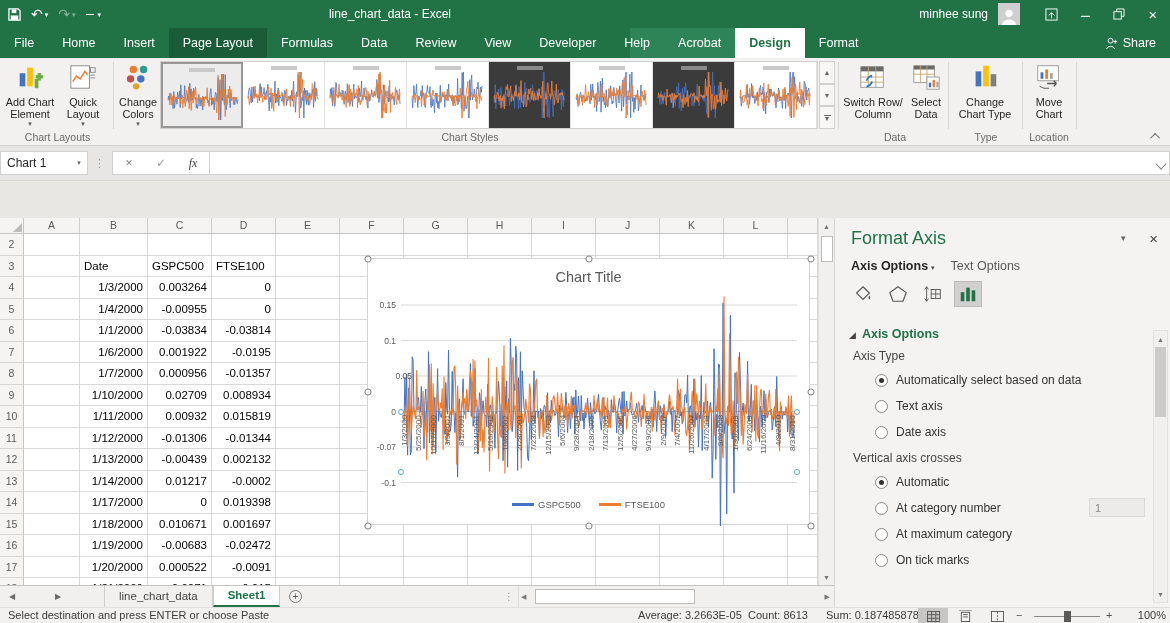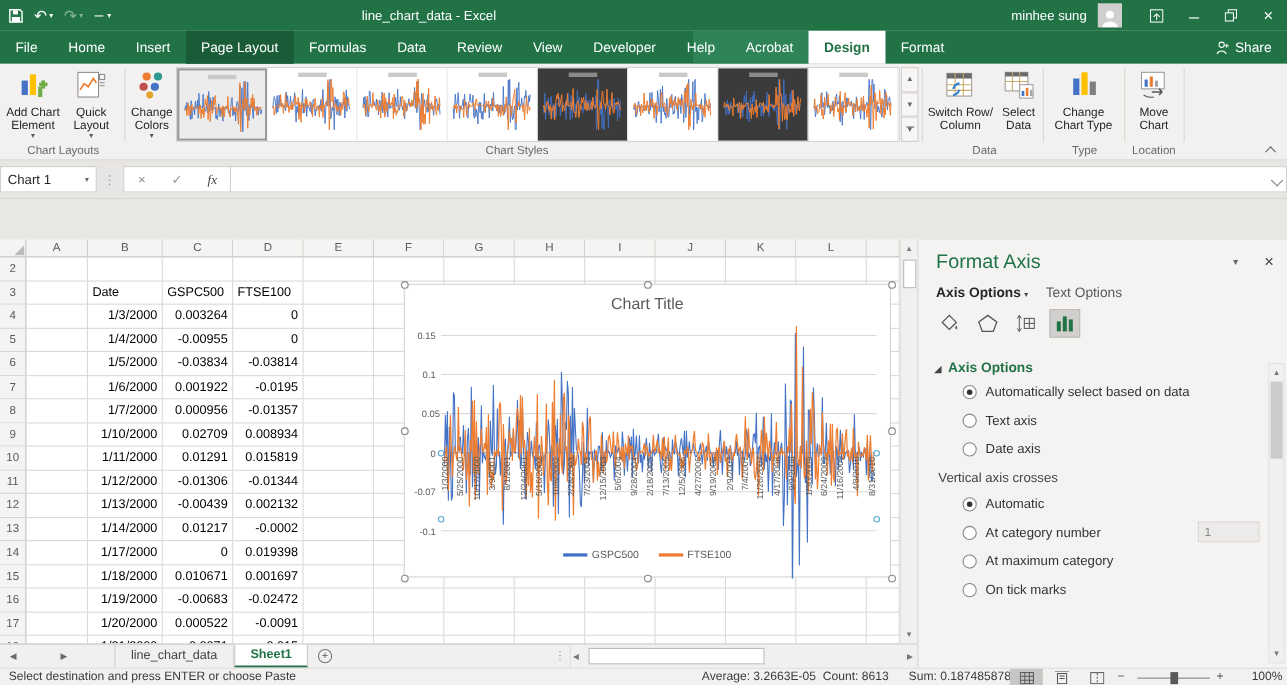--- a/index.html
+++ b/index.html
@@ -484,21 +484,21 @@
               <div class="cell" style="width: 64px;"></div>
               <div class="cell" style="width: 64px;"></div>
               <div class="cell" style="width: 64px;"></div>
               <div class="cell" style="width: 64px;"></div>
               <div class="cell" style="width: 64px;"></div>
               <div class="cell" style="width: 30px;"></div>
             </div>
             <div class="grid-row">
               <div class="rownum">6</div>
               <div class="cell" style="width: 56px;"></div>
-              <div class="cell num" style="width: 68px;">1/5/2000</div>
+              <div class="cell num" style="width: 68px;">1/1/2000</div>
               <div class="cell num" style="width: 64px;">-0.03834</div>
               <div class="cell num" style="width: 64px;">-0.03814</div>
               <div class="cell" style="width: 64px;"></div>
               <div class="cell" style="width: 64px;"></div>
               <div class="cell" style="width: 64px;"></div>
               <div class="cell" style="width: 64px;"></div>
               <div class="cell" style="width: 64px;"></div>
               <div class="cell" style="width: 64px;"></div>
               <div class="cell" style="width: 64px;"></div>
               <div class="cell" style="width: 64px;"></div>
@@ -549,21 +549,21 @@
               <div class="cell" style="width: 64px;"></div>
               <div class="cell" style="width: 64px;"></div>
               <div class="cell" style="width: 64px;"></div>
               <div class="cell" style="width: 64px;"></div>
               <div class="cell" style="width: 30px;"></div>
             </div>
             <div class="grid-row">
               <div class="rownum">10</div>
               <div class="cell" style="width: 56px;"></div>
               <div class="cell num" style="width: 68px;">1/11/2000</div>
-              <div class="cell num" style="width: 64px;">0.01291</div>
+              <div class="cell num" style="width: 64px;">0.00932</div>
               <div class="cell num" style="width: 64px;">0.015819</div>
               <div class="cell" style="width: 64px;"></div>
               <div class="cell" style="width: 64px;"></div>
               <div class="cell" style="width: 64px;"></div>
               <div class="cell" style="width: 64px;"></div>
               <div class="cell" style="width: 64px;"></div>
               <div class="cell" style="width: 64px;"></div>
               <div class="cell" style="width: 64px;"></div>
               <div class="cell" style="width: 64px;"></div>
               <div class="cell" style="width: 30px;"></div>
@@ -712,21 +712,21 @@
               <line x1="33" x2="429" y1="117" y2="117" stroke="#D9D9D9"></line>
               <line x1="33" x2="429" y1="152.5" y2="152.5" stroke="#BFBFBF"></line>
               <line x1="33" x2="429" y1="188" y2="188" stroke="#D9D9D9"></line>
               <line x1="33" x2="429" y1="223.5" y2="223.5" stroke="#D9D9D9"></line>
               <polyline points="36.0,163.3 36.9,118.4 37.8,150.3 38.7,114.9 39.6,196.2 40.5,128.9 41.5,155.6 42.4,196.1 43.3,192.3 44.2,97.8 45.1,100.8 46.0,152.0 46.9,153.3 47.8,151.7 48.7,150.4 49.6,138.9 50.5,138.6 51.5,154.0 52.4,152.9 53.3,127.5 54.2,155.9 55.1,152.8 56.0,189.7 56.9,141.4 57.8,130.0 58.7,156.1 59.6,173.1 60.5,92.7 61.5,184.0 62.4,153.3 63.3,153.3 64.2,187.7 65.1,186.4 66.0,149.6 66.9,138.4 67.8,193.0 68.7,150.2 69.6,109.6 70.5,162.3 71.5,150.7 72.4,156.3 73.3,158.5 74.2,152.3 75.1,144.9 76.0,158.6 76.9,175.6 77.8,123.6 78.7,149.7 79.6,155.2 80.5,91.0 81.5,152.7 82.4,172.4 83.3,163.1 84.2,112.3 85.1,150.8 86.0,152.6 86.9,173.5 87.8,153.7 88.7,173.1 89.6,218.1 90.5,146.0 91.5,139.9 92.4,179.7 93.3,151.7 94.2,141.7 95.1,119.8 96.0,155.6 96.9,154.4 97.8,149.1 98.7,131.3 99.6,152.4 100.5,152.8 101.5,138.0 102.4,104.5 103.3,157.4 104.2,122.9 105.1,167.2 106.0,160.3 106.9,109.3 107.8,145.5 108.7,166.5 109.6,194.9 110.5,159.0 111.5,133.7 112.4,141.5 113.3,166.7 114.2,152.4 115.1,141.7 116.0,154.0 116.9,157.1 117.8,156.1 118.7,167.8 119.6,125.0 120.5,168.1 121.5,147.3 122.4,145.9 123.3,153.5 124.2,161.8 125.1,152.1 126.0,157.2 126.9,189.3 127.8,155.2 128.7,153.1 129.6,140.3 130.5,122.4 131.5,137.1 132.4,167.4 133.3,145.7 134.2,150.6 135.1,201.7 136.0,140.0 136.9,127.5 137.8,151.1 138.7,121.8 139.6,208.2 140.5,139.7 141.5,153.9 142.4,79.3 143.3,108.6 144.2,172.6 145.1,161.8 146.0,124.9 146.9,131.7 147.8,87.3 148.7,99.1 149.6,211.4 150.5,118.7 151.5,165.5 152.4,92.8 153.3,164.6 154.2,111.9 155.1,131.2 156.0,148.9 156.9,151.5 157.8,155.2 158.7,168.8 159.6,198.7 160.5,201.9 161.5,174.3 162.4,142.9 163.3,180.6 164.2,154.8 165.1,152.6 166.0,111.8 166.9,164.5 167.8,151.9 168.7,152.4 169.6,153.6 170.5,152.1 171.5,179.8 172.4,149.4 173.3,159.7 174.2,153.1 175.1,163.4 176.0,146.7 176.9,146.7 177.8,153.1 178.7,168.4 179.6,133.7 180.5,171.3 181.5,151.7 182.4,164.1 183.3,141.3 184.2,153.9 185.1,150.9 186.0,152.8 186.9,156.6 187.8,154.4 188.7,150.1 189.6,155.3 190.5,177.7 191.5,146.1 192.4,152.0 193.3,151.7 194.2,147.5 195.1,152.3 196.0,155.5 196.9,158.9 197.8,133.3 198.7,146.4 199.6,173.5 200.5,154.5 201.5,152.4 202.4,169.6 203.3,152.4 204.2,138.7 205.1,153.0 206.0,137.9 206.9,174.7 207.8,130.9 208.7,156.6 209.6,152.9 210.5,137.0 211.5,156.4 212.4,162.0 213.3,136.6 214.2,161.7 215.1,154.1 216.0,170.2 216.9,152.3 217.8,159.0 218.7,150.7 219.6,139.2 220.5,152.9 221.5,166.9 222.4,143.5 223.3,152.7 224.2,170.5 225.1,152.4 226.0,149.3 226.9,154.8 227.8,153.2 228.7,152.1 229.6,144.2 230.5,135.3 231.5,151.6 232.4,162.8 233.3,171.1 234.2,157.8 235.1,138.5 236.0,152.0 236.9,146.8 237.8,150.6 238.7,149.6 239.6,159.8 240.5,151.2 241.5,156.9 242.4,167.6 243.3,140.6 244.2,152.2 245.1,153.5 246.0,143.1 246.9,145.5 247.8,152.1 248.7,173.9 249.6,153.1 250.5,145.0 251.5,139.3 252.4,147.2 253.3,155.3 254.2,132.8 255.1,175.1 256.0,132.4 256.9,157.0 257.8,152.3 258.7,142.1 259.6,153.1 260.5,151.2 261.5,149.4 262.4,143.8 263.3,152.6 264.2,156.0 265.1,156.0 266.0,153.4 266.9,153.3 267.8,149.7 268.7,144.3 269.6,153.1 270.5,163.3 271.5,149.5 272.4,153.1 273.3,150.9 274.2,146.3 275.1,159.8 276.0,141.4 276.9,148.1 277.8,152.7 278.7,153.1 279.6,154.1 280.5,165.2 281.5,154.7 282.4,152.8 283.3,157.3 284.2,150.2 285.1,168.1 286.0,144.2 286.9,131.9 287.8,149.8 288.7,172.5 289.6,151.6 290.5,141.8 291.5,160.4 292.4,146.7 293.3,153.9 294.2,154.0 295.1,162.2 296.0,145.5 296.9,153.8 297.8,177.2 298.7,153.2 299.6,153.3 300.5,152.6 301.5,142.0 302.4,155.3 303.3,149.0 304.2,172.7 305.1,152.0 306.0,152.7 306.9,151.4 307.8,162.3 308.7,159.5 309.6,153.1 310.5,131.3 311.5,136.0 312.4,157.0 313.3,153.2 314.2,164.6 315.1,159.5 316.0,148.9 316.9,136.2 317.8,135.5 318.7,144.0 319.6,116.2 320.5,171.2 321.5,148.3 322.4,146.8 323.3,154.9 324.2,164.8 325.1,145.6 326.0,119.8 326.9,167.8 327.8,152.7 328.7,161.2 329.6,153.8 330.5,188.1 331.5,156.3 332.4,159.9 333.3,116.6 334.2,191.6 335.1,157.5 336.0,143.1 336.9,152.8 337.8,154.1 338.7,151.2 339.6,142.1 340.5,167.6 341.5,149.8 342.4,143.4 343.3,152.1 344.2,219.1 345.1,191.8 346.0,89.7 346.9,138.1 347.8,200.4 348.7,155.3 349.6,168.8 350.5,104.9 351.5,106.0 352.4,280.7 353.3,175.6 354.2,170.7 355.1,43.8 356.0,174.7 356.9,165.2 357.8,158.8 358.7,255.0 359.6,147.5 360.5,146.2 361.5,153.4 362.4,56.1 363.3,156.4 364.2,180.1 365.1,154.1 366.0,234.1 366.9,113.8 367.8,114.5 368.7,153.0 369.6,160.4 370.5,181.5 371.5,93.3 372.4,120.9 373.3,163.6 374.2,152.7 375.1,144.1 376.0,156.6 376.9,152.7 377.8,151.5 378.7,152.3 379.6,102.2 380.5,162.3 381.5,162.3 382.4,148.2 383.3,125.3 384.2,164.6 385.1,149.4 386.0,152.6 386.9,172.1 387.8,152.7 388.7,139.7 389.6,154.9 390.5,162.1 391.5,183.1 392.4,147.1 393.3,151.9 394.2,167.9 395.1,151.0 396.0,131.6 396.9,162.0 397.8,140.1 398.7,153.6 399.6,158.3 400.5,153.5 401.5,151.7 402.4,152.3 403.3,150.2 404.2,171.0 405.1,163.3 406.0,154.3 406.9,147.5 407.8,167.6 408.7,117.5 409.6,153.2 410.5,176.6 411.5,152.4 412.4,153.5 413.3,147.4 414.2,160.2 415.1,152.7 416.0,154.7 416.9,156.3 417.8,149.0 418.7,149.2 419.6,173.0 420.5,141.8 421.5,175.4 422.4,166.9 423.3,153.2 424.2,178.1 425.1,177.9 426.0,168.5" fill="none" stroke="#4472C4" stroke-width="1"></polyline>
               <polyline points="36.0,160.9 36.9,153.0 37.8,146.5 38.7,170.4 39.6,187.4 40.5,155.6 41.5,118.3 42.4,151.9 43.3,174.7 44.2,156.2 45.1,147.8 46.0,149.9 46.9,156.9 47.8,160.1 48.7,111.0 49.6,151.5 50.5,147.5 51.5,152.4 52.4,159.8 53.3,168.6 54.2,152.4 55.1,131.9 56.0,177.7 56.9,168.3 57.8,152.0 58.7,201.4 59.6,141.4 60.5,151.2 61.5,105.3 62.4,171.7 63.3,104.4 64.2,195.4 65.1,124.2 66.0,160.9 66.9,172.2 67.8,150.2 68.7,143.8 69.6,130.7 70.5,149.0 71.5,152.9 72.4,143.7 73.3,149.3 74.2,129.3 75.1,191.1 76.0,117.5 76.9,172.0 77.8,160.8 78.7,184.9 79.6,170.0 80.5,177.1 81.5,149.7 82.4,156.2 83.3,151.7 84.2,150.5 85.1,156.0 86.0,108.9 86.9,106.8 87.8,135.0 88.7,205.5 89.6,126.5 90.5,151.3 91.5,181.9 92.4,176.6 93.3,152.9 94.2,146.9 95.1,132.5 96.0,144.1 96.9,139.3 97.8,160.0 98.7,130.0 99.6,151.7 100.5,151.4 101.5,122.4 102.4,111.9 103.3,119.9 104.2,159.3 105.1,100.1 106.0,154.0 106.9,101.5 107.8,148.0 108.7,140.9 109.6,152.2 110.5,192.4 111.5,150.8 112.4,182.5 113.3,130.0 114.2,189.0 115.1,170.4 116.0,193.4 116.9,154.8 117.8,137.9 118.7,153.0 119.6,158.2 120.5,99.1 121.5,212.4 122.4,155.2 123.3,166.7 124.2,137.3 125.1,150.3 126.0,173.6 126.9,156.0 127.8,152.7 128.7,107.9 129.6,178.8 130.5,200.3 131.5,153.1 132.4,176.1 133.3,178.7 134.2,106.5 135.1,155.6 136.0,86.2 136.9,214.4 137.8,151.6 138.7,143.0 139.6,148.9 140.5,171.8 141.5,117.8 142.4,162.3 143.3,171.5 144.2,103.8 145.1,98.1 146.0,151.0 146.9,146.6 147.8,178.7 148.7,118.4 149.6,124.9 150.5,168.5 151.5,153.2 152.4,154.5 153.3,209.6 154.2,154.5 155.1,164.4 156.0,159.8 156.9,153.3 157.8,139.9 158.7,150.0 159.6,151.9 160.5,163.7 161.5,124.5 162.4,130.1 163.3,162.8 164.2,153.2 165.1,162.5 166.0,153.7 166.9,143.1 167.8,122.7 168.7,119.6 169.6,158.3 170.5,158.9 171.5,180.1 172.4,155.6 173.3,152.4 174.2,150.4 175.1,178.0 176.0,160.5 176.9,173.9 177.8,167.5 178.7,136.1 179.6,151.8 180.5,171.6 181.5,152.7 182.4,151.1 183.3,161.8 184.2,156.7 185.1,138.7 186.0,137.0 186.9,143.4 187.8,151.7 188.7,152.5 189.6,133.2 190.5,153.1 191.5,166.2 192.4,153.1 193.3,134.0 194.2,143.9 195.1,149.7 196.0,158.7 196.9,146.9 197.8,160.9 198.7,147.4 199.6,166.8 200.5,144.1 201.5,149.4 202.4,155.4 203.3,136.8 204.2,159.4 205.1,146.3 206.0,148.4 206.9,145.9 207.8,156.5 208.7,158.5 209.6,157.9 210.5,168.9 211.5,165.0 212.4,152.8 213.3,152.6 214.2,151.3 215.1,151.9 216.0,152.6 216.9,148.9 217.8,143.7 218.7,155.8 219.6,145.7 220.5,149.2 221.5,156.6 222.4,153.5 223.3,154.2 224.2,152.4 225.1,150.2 226.0,136.2 226.9,151.7 227.8,150.7 228.7,145.4 229.6,140.7 230.5,152.7 231.5,149.1 232.4,152.6 233.3,159.0 234.2,139.7 235.1,156.6 236.0,137.9 236.9,168.1 237.8,155.5 238.7,152.6 239.6,138.7 240.5,168.8 241.5,157.3 242.4,169.2 243.3,152.1 244.2,149.8 245.1,147.2 246.0,136.3 246.9,152.5 247.8,153.4 248.7,153.4 249.6,155.0 250.5,154.3 251.5,168.5 252.4,158.5 253.3,166.8 254.2,150.3 255.1,151.6 256.0,153.6 256.9,147.0 257.8,150.9 258.7,170.8 259.6,158.0 260.5,151.0 261.5,150.6 262.4,139.3 263.3,132.8 264.2,149.7 265.1,152.0 266.0,153.0 266.9,157.2 267.8,159.7 268.7,152.5 269.6,153.4 270.5,143.7 271.5,145.4 272.4,155.4 273.3,168.0 274.2,151.0 275.1,156.7 276.0,134.8 276.9,153.0 277.8,164.8 278.7,152.9 279.6,152.3 280.5,152.9 281.5,155.2 282.4,161.3 283.3,147.9 284.2,172.7 285.1,148.6 286.0,148.0 286.9,161.8 287.8,153.7 288.7,153.5 289.6,147.2 290.5,141.9 291.5,160.6 292.4,157.1 293.3,174.3 294.2,149.1 295.1,151.1 296.0,146.9 296.9,158.6 297.8,159.5 298.7,153.4 299.6,155.4 300.5,144.2 301.5,135.3 302.4,143.4 303.3,152.2 304.2,150.1 305.1,147.0 306.0,160.1 306.9,176.4 307.8,153.9 308.7,146.7 309.6,119.4 310.5,151.6 311.5,158.8 312.4,129.9 313.3,147.2 314.2,149.5 315.1,163.0 316.0,152.7 316.9,147.9 317.8,172.9 318.7,177.0 319.6,166.5 320.5,154.3 321.5,191.7 322.4,161.2 323.3,151.2 324.2,131.8 325.1,145.4 326.0,169.5 326.9,119.7 327.8,152.2 328.7,134.5 329.6,145.3 330.5,159.3 331.5,141.8 332.4,149.7 333.3,151.7 334.2,170.6 335.1,154.8 336.0,158.1 336.9,148.8 337.8,124.4 338.7,163.9 339.6,156.0 340.5,152.4 341.5,153.4 342.4,148.1 343.3,153.9 344.2,152.0 345.1,152.6 346.0,157.1 346.9,176.6 347.8,146.8 348.7,152.6 349.6,129.5 350.5,152.0 351.5,108.2 352.4,154.2 353.3,159.2 354.2,188.7 355.1,199.3 356.0,37.4 356.9,152.3 357.8,161.1 358.7,164.6 359.6,147.0 360.5,166.8 361.5,74.4 362.4,159.7 363.3,176.2 364.2,172.4 365.1,141.4 366.0,161.2 366.9,188.7 367.8,152.7 368.7,112.6 369.6,144.7 370.5,97.7 371.5,110.8 372.4,138.8 373.3,177.0 374.2,151.5 375.1,185.7 376.0,169.0 376.9,145.2 377.8,149.5 378.7,155.0 379.6,115.7 380.5,144.1 381.5,151.0 382.4,155.6 383.3,153.8 384.2,172.7 385.1,141.4 386.0,154.7 386.9,126.3 387.8,182.6 388.7,126.3 389.6,175.4 390.5,179.4 391.5,152.2 392.4,132.0 393.3,130.1 394.2,155.9 395.1,151.9 396.0,152.9 396.9,153.6 397.8,134.8 398.7,159.2 399.6,153.1 400.5,137.4 401.5,131.0 402.4,156.1 403.3,151.1 404.2,160.1 405.1,156.8 406.0,148.8 406.9,161.0 407.8,130.0 408.7,152.6 409.6,157.7 410.5,152.7 411.5,192.2 412.4,142.5 413.3,153.4 414.2,155.1 415.1,156.2 416.0,153.6 416.9,154.7 417.8,147.4 418.7,152.8 419.6,159.7 420.5,136.4 421.5,177.7 422.4,153.3 423.3,136.6 424.2,159.6 425.1,170.5 426.0,153.5" fill="none" stroke="#ED7D31" stroke-width="1.1"></polyline>
             </svg>
           <div id="ylabels">
               <div class="ylab" style="left: 0px; top: 41px;">0.15</div>
               <div class="ylab" style="left: 0px; top: 76.5px;">0.1</div>
-              <div class="ylab" style="left: 4px; top: 112px;">0.05</div>
+              <div class="ylab" style="left: 16px; top: 112px;">0.05</div>
               <div class="ylab" style="left: 0px; top: 147.5px;">0</div>
               <div class="ylab" style="left: 0px; top: 183px;">-0.07</div>
               <div class="ylab" style="left: 0px; top: 218.5px;">-0.1</div>
             </div>
           <div id="xticks">
               <div class="xtick" style="left: 31px;">1/3/2000</div>
               <div class="xtick" style="left: 45.3704px;">5/25/2000</div>
               <div class="xtick" style="left: 59.7407px;">10/17/2000</div>
               <div class="xtick" style="left: 74.1111px;">3/9/2001</div>
               <div class="xtick" style="left: 88.4815px;">8/1/2001</div>
@@ -839,20 +839,21 @@
           <svg width="20" height="20" viewBox="0 0 22 22">
               <rect x="3" y="9" width="4" height="10" fill="#217346"></rect>
               <rect x="9" y="4" width="4" height="15" fill="#217346"></rect>
               <rect x="15" y="7" width="4" height="12" fill="#217346"></rect>
             </svg>
         </span>
       </div>
       <div id="pane-body">
         <div class="pane-section"><span class="tri">◢</span><span>Axis Options</span></div>
         <div id="pane-groups">
+            <div class="pgroup-label">Axis Type</div>
             <div class="popt">
               <span class="radio sel"></span>
               <span>Automatically select based on data</span>
             </div>
             <div class="popt">
               <span class="radio"></span>
               <span>Text axis</span>
             </div>
             <div class="popt">
               <span class="radio"></span>

